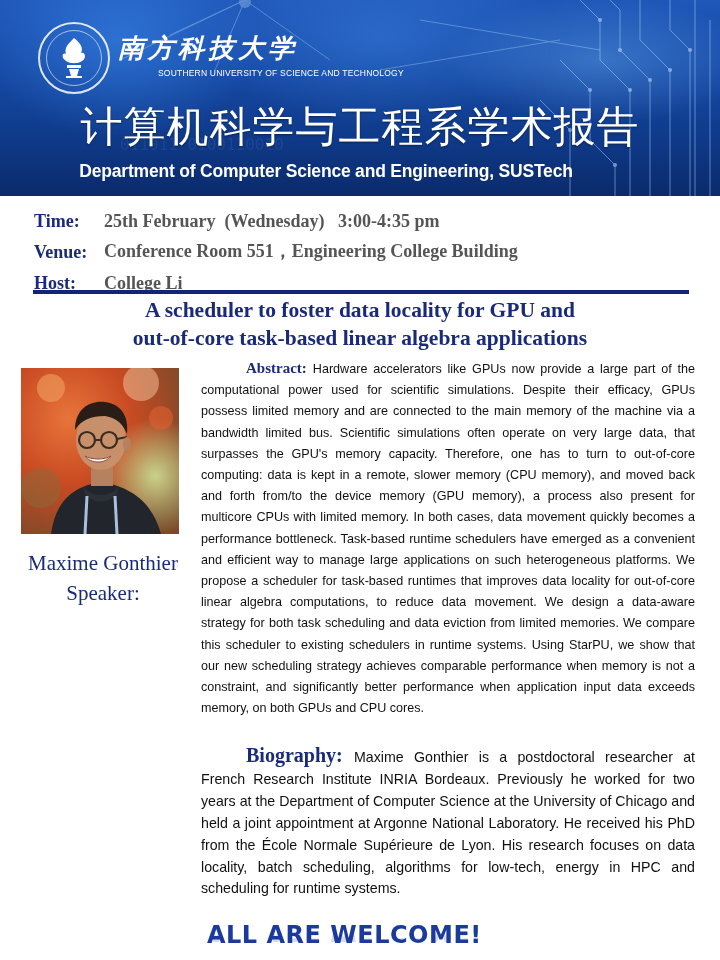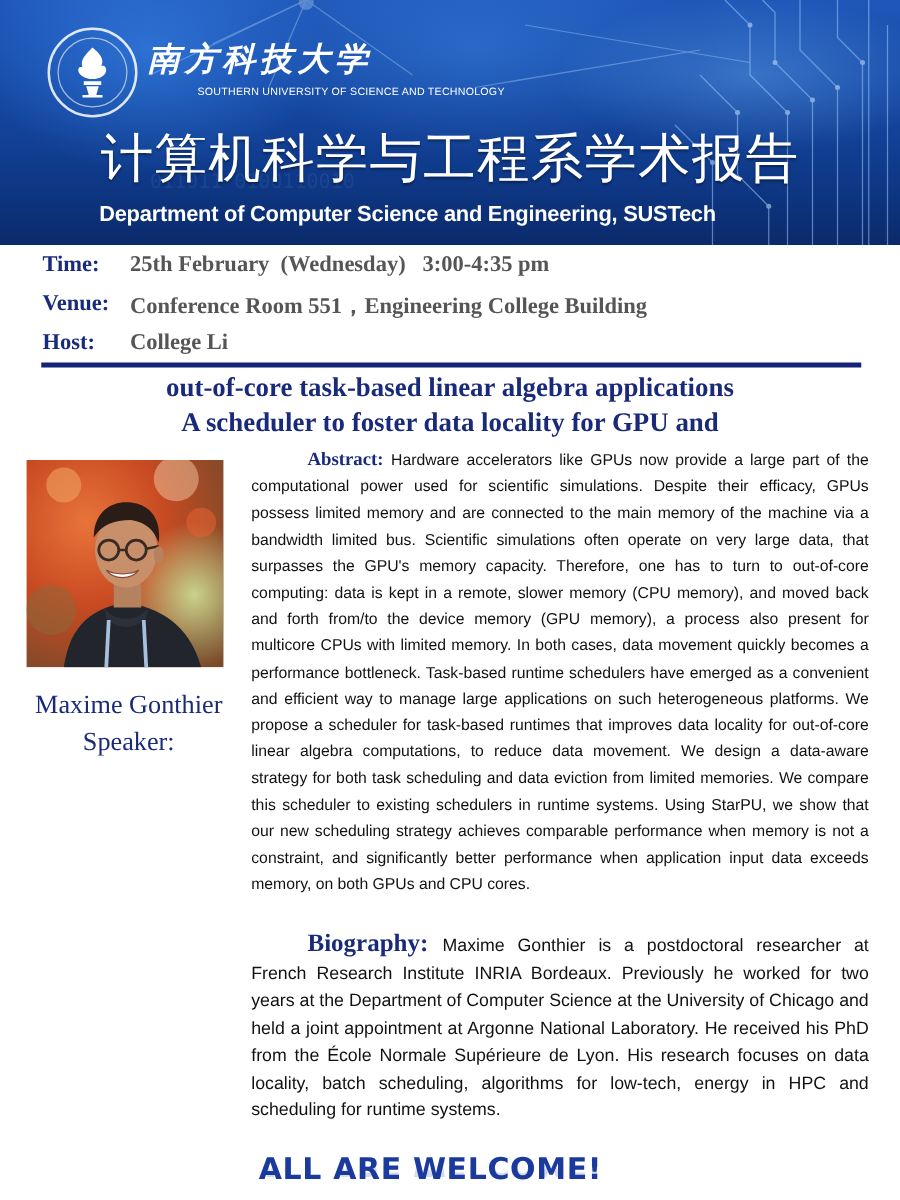--- a/index.html
+++ b/index.html
@@ -44,21 +44,21 @@
     font-family:"DejaVu Sans", sans-serif; font-size:42px; line-height:50px; letter-spacing:1px;
     text-shadow:0 1px 2px rgba(0,0,0,0.4);
   }
   .dept-en {
     position:absolute; left:0; width:652px; top:160px; text-align:center; color:#ffffff;
     font-size:17.5px; line-height:22px; font-weight:bold; letter-spacing:-0.2px;
   }
 
   
   .info { position:absolute; left:34px; top:201px; }
-  .info-row { display:flex; height:31px; align-items:flex-start; font-family:"Liberation Serif", serif; font-size:18px; font-weight:bold; }
+  .info-row { display:flex; height:31px; align-items:flex-end; font-family:"Liberation Serif", serif; font-size:18px; font-weight:bold; }
   .info-label { color:#1a2a7a; width:70px; }
   .info-val { color:#555555; }
 
   .divider { position:absolute; left:33px; top:290px; width:656px; height:4px; background:#14237a; }
 
   .talk-title {
     position:absolute; left:0; top:296px; width:720px; text-align:center;
     font-family:"Liberation Serif", serif; font-weight:bold; color:#1a2a7a;
     font-size:21.5px; line-height:28px;
   }
@@ -163,22 +163,22 @@
   </div>
   <div class="info-row">
     <span class="info-label">Host:</span>
     <span class="info-val">College Li</span>
   </div>
 </div>
 
 <div class="divider"></div>
 
 <div class="talk-title">
+  <div>A scheduler to foster data locality for GPU and</div>
   <div>out-of-core task-based linear algebra applications</div>
-  <div>A scheduler to foster data locality for GPU and</div>
 </div>
 
 <div class="photo">
   <svg width="158" height="166" viewBox="0 0 158 166">
     <defs>
       <radialGradient id="bg1" cx="0.3" cy="0.3" r="0.8">
         <stop offset="0" stop-color="#e8743a"></stop>
         <stop offset="0.5" stop-color="#c84a22"></stop>
         <stop offset="1" stop-color="#7a4a2a"></stop>
       </radialGradient>

